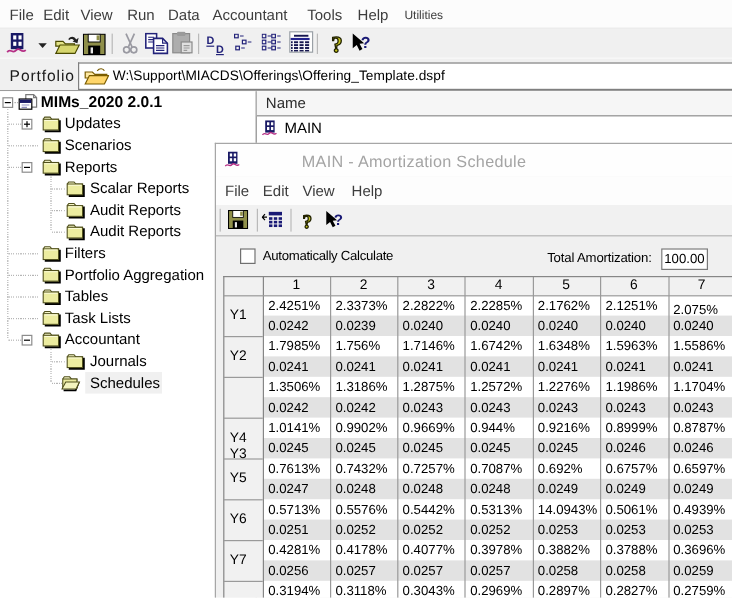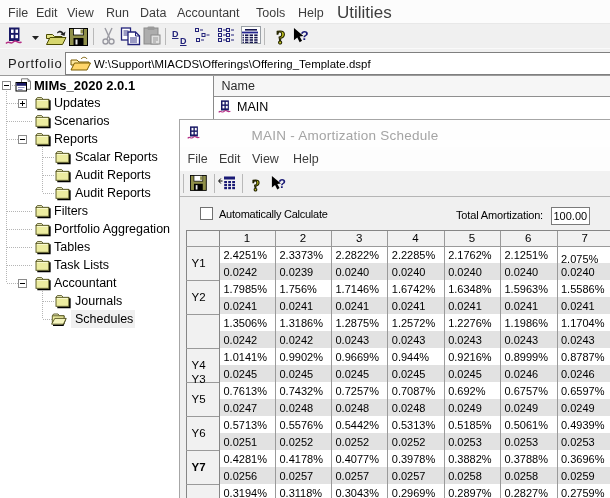--- a/index.html
+++ b/index.html
@@ -9,21 +9,21 @@
 
 <div class="abs" style="left:0px;top:0px;width:610px;height:24px;background:#fcfcfc;"></div>
 <div class="txt" style="left:8px;top:13px;transform:translateY(-50%);font-size:12.5px;color:#3d3d3d;font-weight:normal;">File</div>
 <div class="txt" style="left:36px;top:13px;transform:translateY(-50%);font-size:12.5px;color:#3d3d3d;font-weight:normal;">Edit</div>
 <div class="txt" style="left:67px;top:13px;transform:translateY(-50%);font-size:12.5px;color:#3d3d3d;font-weight:normal;">View</div>
 <div class="txt" style="left:106px;top:13px;transform:translateY(-50%);font-size:12.5px;color:#3d3d3d;font-weight:normal;">Run</div>
 <div class="txt" style="left:140px;top:13px;transform:translateY(-50%);font-size:12.5px;color:#3d3d3d;font-weight:normal;">Data</div>
 <div class="txt" style="left:177px;top:13px;transform:translateY(-50%);font-size:12.5px;color:#3d3d3d;font-weight:normal;">Accountant</div>
 <div class="txt" style="left:256px;top:13px;transform:translateY(-50%);font-size:12.5px;color:#3d3d3d;font-weight:normal;">Tools</div>
 <div class="txt" style="left:298px;top:13px;transform:translateY(-50%);font-size:12.5px;color:#3d3d3d;font-weight:normal;">Help</div>
-<div class="txt" style="left:337px;top:13px;transform:translateY(-50%);font-size:17px;color:#3d3d3d;font-weight:normal;">Utilities</div>
+<div class="txt" style="left:337px;top:13px;transform:translateY(-50%);font-size:10px;color:#3d3d3d;font-weight:normal;">Utilities</div>
 <div class="abs" style="left:0px;top:23px;width:610px;height:1px;background:#e8e8e8;"></div>
 <div class="abs" style="left:0px;top:24px;width:610px;height:25px;background:#f0f0f0;"></div>
 <div class="abs" style="left:0px;top:48px;width:610px;height:1px;background:#fafafa;"></div>
 <div class="abs" style="left:92.5px;top:28px;width:1px;height:17px;background:#b9b9b9;"></div>
 <div class="abs" style="left:164.5px;top:28px;width:1px;height:17px;background:#b9b9b9;"></div>
 <div class="abs" style="left:263.5px;top:28px;width:1px;height:17px;background:#b9b9b9;"></div>
 <svg class="abs" style="left:5px;top:27px" width="20" height="20" viewBox="0 0 20 20">
     <g transform="scale(1.0)">
       <rect x="4" y="0.5" width="10.5" height="13.5" fill="#191965"></rect>
       <rect x="6" y="2.5" width="2.6" height="3.4" fill="#fff"></rect>
@@ -372,21 +372,21 @@
 <div class="txt" style="left:415.5px;top:238.25px;transform:translateY(-50%);font-size:11.5px;color:#000;font-weight:normal;transform:translate(-50%,-50%);">4</div>
 <div class="txt" style="left:471.85px;top:238.25px;transform:translateY(-50%);font-size:11.5px;color:#000;font-weight:normal;transform:translate(-50%,-50%);">5</div>
 <div class="txt" style="left:528.25px;top:238.25px;transform:translateY(-50%);font-size:11.5px;color:#000;font-weight:normal;transform:translate(-50%,-50%);">6</div>
 <div class="txt" style="left:584.75px;top:238.25px;transform:translateY(-50%);font-size:11.5px;color:#000;font-weight:normal;transform:translate(-50%,-50%);">7</div>
 <div class="txt" style="left:198.5px;top:262.5px;transform:translateY(-50%);font-size:11.5px;color:#000;font-weight:normal;transform:translate(-50%,-50%);">Y1</div>
 <div class="txt" style="left:198.5px;top:296.5px;transform:translateY(-50%);font-size:11.5px;color:#000;font-weight:normal;transform:translate(-50%,-50%);">Y2</div>
 <div class="txt" style="left:198.5px;top:330.5px;transform:translateY(-50%);font-size:11.5px;color:#000;font-weight:normal;transform:translate(-50%,-50%);margin-top:48px;">Y3</div>
 <div class="txt" style="left:198.5px;top:364.5px;transform:translateY(-50%);font-size:11.5px;color:#000;font-weight:normal;transform:translate(-50%,-50%);">Y4</div>
 <div class="txt" style="left:198.5px;top:398.5px;transform:translateY(-50%);font-size:11.5px;color:#000;font-weight:normal;transform:translate(-50%,-50%);">Y5</div>
 <div class="txt" style="left:198.5px;top:432.5px;transform:translateY(-50%);font-size:11.5px;color:#000;font-weight:normal;transform:translate(-50%,-50%);">Y6</div>
-<div class="txt" style="left:198.5px;top:466.5px;transform:translateY(-50%);font-size:11.5px;color:#000;font-weight:bold;transform:translate(-50%,-50%);">Y7</div>
+<div class="txt" style="left:198.5px;top:466.5px;transform:translateY(-50%);font-size:11.5px;color:#000;font-weight:normal;transform:translate(-50%,-50%);">Y7</div>
 <div class="txt" style="left:223.5px;top:255.2px;transform:translateY(-50%);font-size:11px;color:#000;font-weight:normal;">2.4251%</div>
 <div class="txt" style="left:223.5px;top:272.2px;transform:translateY(-50%);font-size:11px;color:#000;font-weight:normal;">0.0242</div>
 <div class="txt" style="left:279.5px;top:255.2px;transform:translateY(-50%);font-size:11px;color:#000;font-weight:normal;">2.3373%</div>
 <div class="txt" style="left:279.5px;top:272.2px;transform:translateY(-50%);font-size:11px;color:#000;font-weight:normal;">0.0239</div>
 <div class="txt" style="left:335.5px;top:255.2px;transform:translateY(-50%);font-size:11px;color:#000;font-weight:normal;">2.2822%</div>
 <div class="txt" style="left:335.5px;top:272.2px;transform:translateY(-50%);font-size:11px;color:#000;font-weight:normal;">0.0240</div>
 <div class="txt" style="left:391.8px;top:255.2px;transform:translateY(-50%);font-size:11px;color:#000;font-weight:normal;">2.2285%</div>
 <div class="txt" style="left:391.8px;top:272.2px;transform:translateY(-50%);font-size:11px;color:#000;font-weight:normal;">0.0240</div>
 <div class="txt" style="left:448.2px;top:255.2px;transform:translateY(-50%);font-size:11px;color:#000;font-weight:normal;">2.1762%</div>
 <div class="txt" style="left:448.2px;top:272.2px;transform:translateY(-50%);font-size:11px;color:#000;font-weight:normal;">0.0240</div>
@@ -451,21 +451,21 @@
 <div class="txt" style="left:561.0px;top:391.2px;transform:translateY(-50%);font-size:11px;color:#000;font-weight:normal;">0.6597%</div>
 <div class="txt" style="left:561.0px;top:408.2px;transform:translateY(-50%);font-size:11px;color:#000;font-weight:normal;">0.0249</div>
 <div class="txt" style="left:223.5px;top:425.2px;transform:translateY(-50%);font-size:11px;color:#000;font-weight:normal;">0.5713%</div>
 <div class="txt" style="left:223.5px;top:442.2px;transform:translateY(-50%);font-size:11px;color:#000;font-weight:normal;">0.0251</div>
 <div class="txt" style="left:279.5px;top:425.2px;transform:translateY(-50%);font-size:11px;color:#000;font-weight:normal;">0.5576%</div>
 <div class="txt" style="left:279.5px;top:442.2px;transform:translateY(-50%);font-size:11px;color:#000;font-weight:normal;">0.0252</div>
 <div class="txt" style="left:335.5px;top:425.2px;transform:translateY(-50%);font-size:11px;color:#000;font-weight:normal;">0.5442%</div>
 <div class="txt" style="left:335.5px;top:442.2px;transform:translateY(-50%);font-size:11px;color:#000;font-weight:normal;">0.0252</div>
 <div class="txt" style="left:391.8px;top:425.2px;transform:translateY(-50%);font-size:11px;color:#000;font-weight:normal;">0.5313%</div>
 <div class="txt" style="left:391.8px;top:442.2px;transform:translateY(-50%);font-size:11px;color:#000;font-weight:normal;">0.0252</div>
-<div class="txt" style="left:448.2px;top:425.2px;transform:translateY(-50%);font-size:11px;color:#000;font-weight:normal;">0.5185%</div>
+<div class="txt" style="left:448.2px;top:425.2px;transform:translateY(-50%);font-size:11px;color:#000;font-weight:normal;">14.0943%</div>
 <div class="txt" style="left:448.2px;top:442.2px;transform:translateY(-50%);font-size:11px;color:#000;font-weight:normal;">0.0253</div>
 <div class="txt" style="left:504.5px;top:425.2px;transform:translateY(-50%);font-size:11px;color:#000;font-weight:normal;">0.5061%</div>
 <div class="txt" style="left:504.5px;top:442.2px;transform:translateY(-50%);font-size:11px;color:#000;font-weight:normal;">0.0253</div>
 <div class="txt" style="left:561.0px;top:425.2px;transform:translateY(-50%);font-size:11px;color:#000;font-weight:normal;">0.4939%</div>
 <div class="txt" style="left:561.0px;top:442.2px;transform:translateY(-50%);font-size:11px;color:#000;font-weight:normal;">0.0253</div>
 <div class="txt" style="left:223.5px;top:459.2px;transform:translateY(-50%);font-size:11px;color:#000;font-weight:normal;">0.4281%</div>
 <div class="txt" style="left:223.5px;top:476.2px;transform:translateY(-50%);font-size:11px;color:#000;font-weight:normal;">0.0256</div>
 <div class="txt" style="left:279.5px;top:459.2px;transform:translateY(-50%);font-size:11px;color:#000;font-weight:normal;">0.4178%</div>
 <div class="txt" style="left:279.5px;top:476.2px;transform:translateY(-50%);font-size:11px;color:#000;font-weight:normal;">0.0257</div>
 <div class="txt" style="left:335.5px;top:459.2px;transform:translateY(-50%);font-size:11px;color:#000;font-weight:normal;">0.4077%</div>

